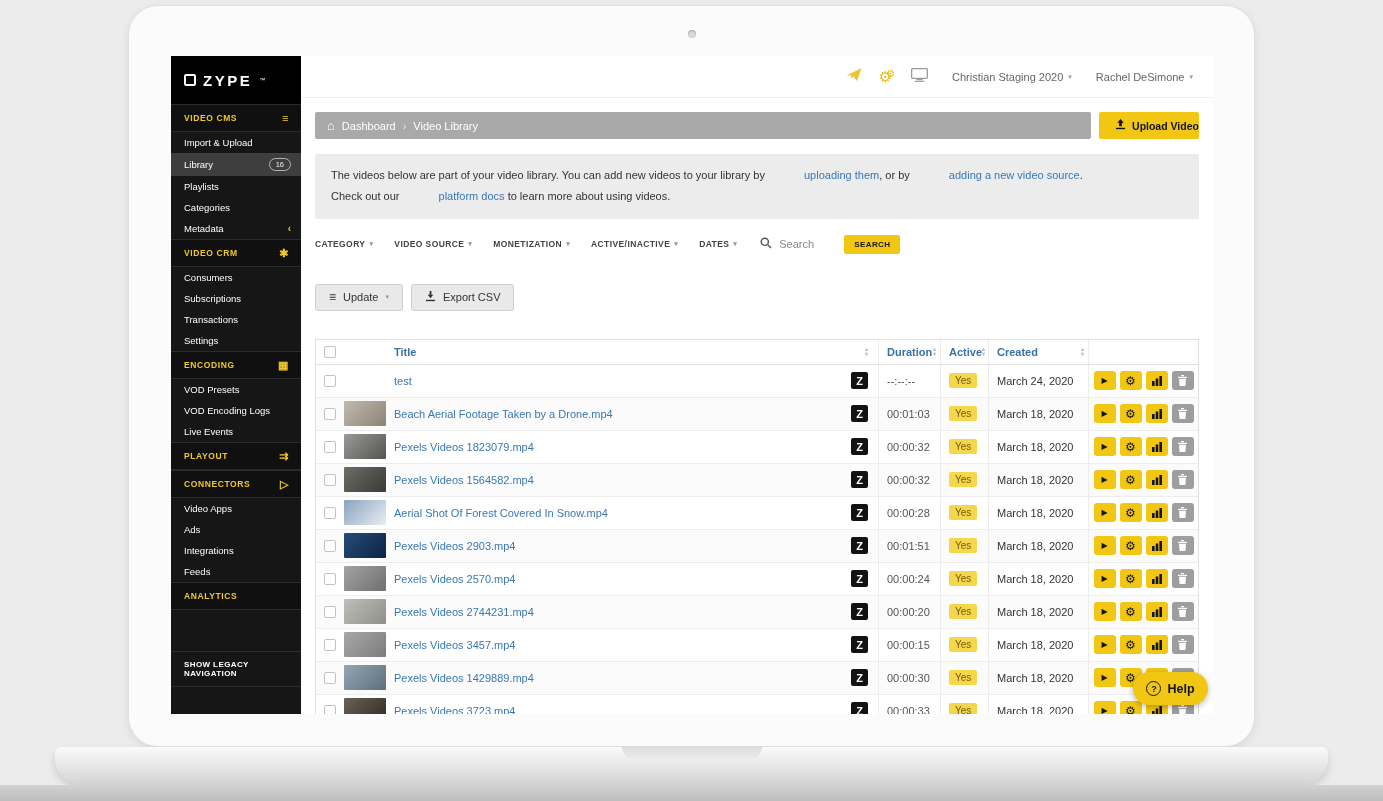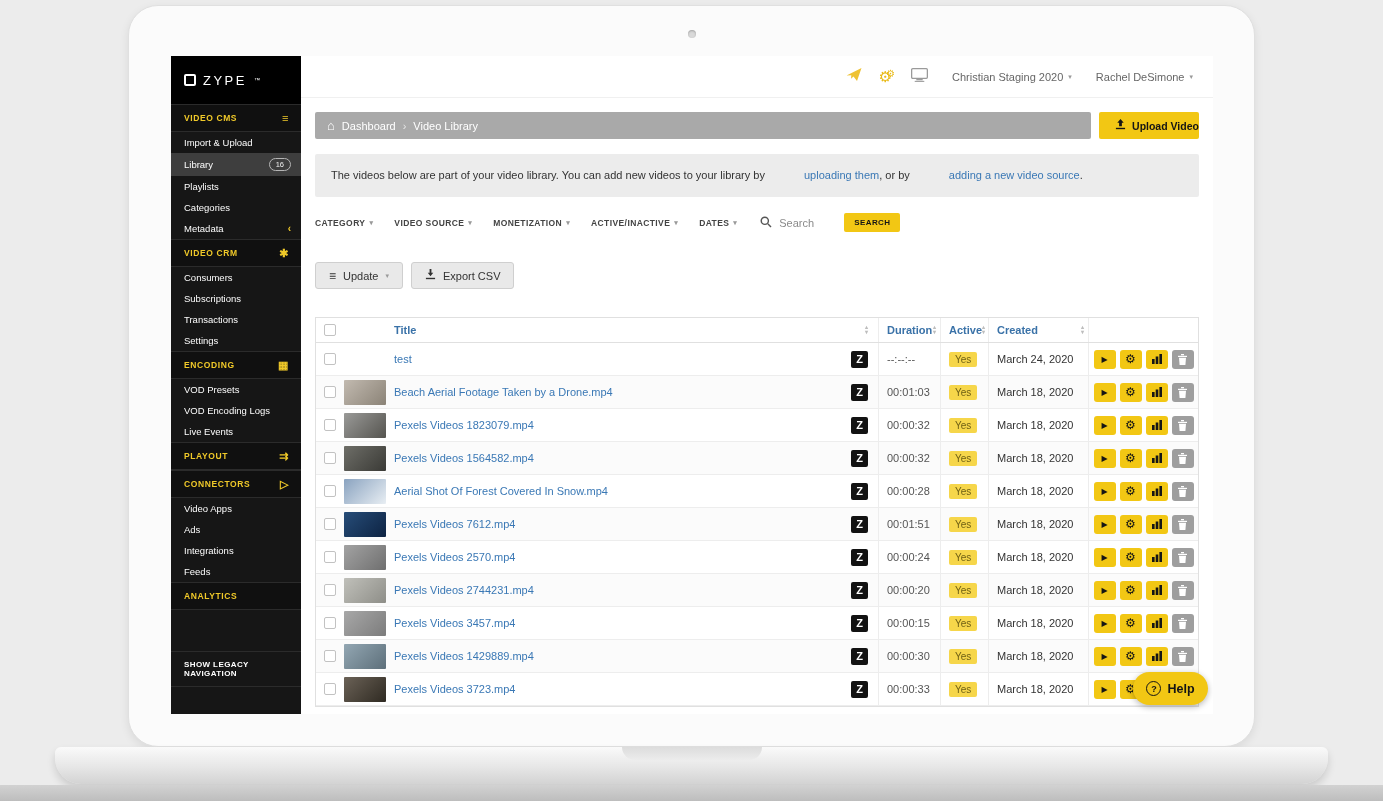--- a/index.html
+++ b/index.html
@@ -26,21 +26,21 @@
     border-radius:0 0 14px 14px; }
 
   
   .screen { position:absolute; left:42px; top:50px; width:1042px; height:658px;
     background:#fff; overflow:hidden; }
 
   
   .sidebar { position:absolute; left:0; top:0; bottom:0; width:130px; background:#161616; }
   .logo { height:48px; background:#000; display:flex; align-items:center; padding-left:13px; gap:7px; }
   .logo-mark { width:12px; height:12px; border:2px solid #fff; border-radius:2px; }
-  .logo-text { color:#fff; font-weight:normal; font-size:13px; letter-spacing:2.5px; }
+  .logo-text { color:#fff; font-weight:bold; font-size:15px; letter-spacing:2.5px; }
   .logo-tm { color:#fff; font-size:6px; vertical-align:top; }
   .nav { }
   .nav-h { display:flex; justify-content:space-between; align-items:center;
     padding:8px 12px 8px 13px; color:#f0c929; font-size:8.5px; font-weight:bold;
     letter-spacing:.6px; border-top:1px solid #2b2b2b; border-bottom:1px solid #2b2b2b;
     background:#101010; }
   .nav-h-icon { color:#f0c929; font-size:11px; line-height:10px; }
   .nav-i { display:flex; justify-content:space-between; align-items:center;
     padding:5px 10px 5px 13px; color:#fdfdfd; font-size:9.5px; cursor:pointer; }
   .nav-i.active { background:#3e3e3e; }
@@ -308,20 +308,21 @@
                   <path d="M6 0l3.5 4H7.5v4h-3V4H2.5z" fill="#151515"></path>
                   <rect x="1" y="9.6" width="10" height="1.5" fill="#151515"></rect>
                 </svg>
             </span>
             <span>Upload Video</span>
           </button>
         </div>
 
         <div class="info-box">
           <div><span>The videos below are part of your video library. You can add new videos to your library by </span><a>uploading them</a><span>, or by </span><a>adding a new video source</a><span>.</span></div>
+          <div><span>Check out our </span><a>platform docs</a><span> to learn more about using videos.</span></div>
         </div>
 
         <div class="filter-row">
 
   <div class="filter">
     <span>CATEGORY</span>
     <span class="caret">▾</span>
   </div>
 
   <div class="filter">
@@ -610,21 +611,21 @@
   </div>
 
   <div class="tr">
     <div class="td c-check">
                   <span class="checkbox"></span>
                 </div>
     <div class="td c-thumb">
                   <span class="thumb" style="background: linear-gradient(135deg, rgb(39, 77, 121), rgb(13, 35, 66));"></span>
                 </div>
     <div class="td c-title">
-      <a class="title-link">Pexels Videos 7612.mp4</a>
+      <a class="title-link">Pexels Videos 2903.mp4</a>
       <span class="zmark">Z</span>
     </div>
     <div class="td c-dur">00:01:51</div>
     <div class="td c-act">
                   <span class="yes-badge">Yes</span>
                 </div>
     <div class="td c-cre">March 18, 2020</div>
     <div class="td c-btns">
       <button class="ab ab-y">
                     <span class="play-glyph">▶</span>

